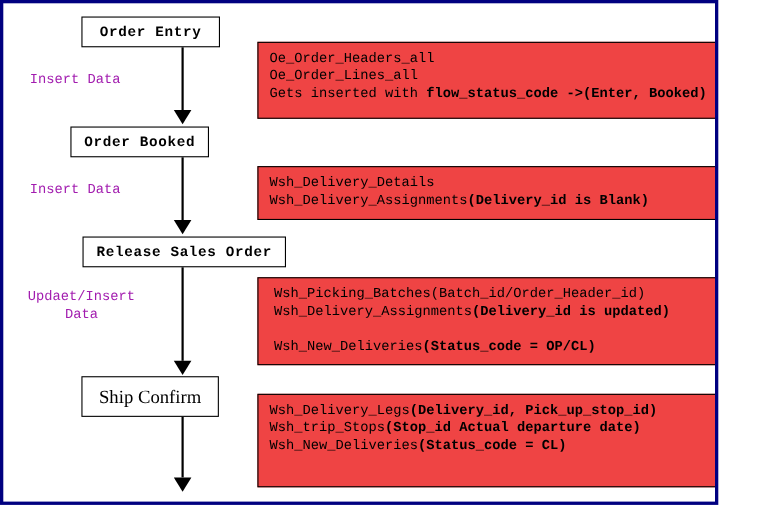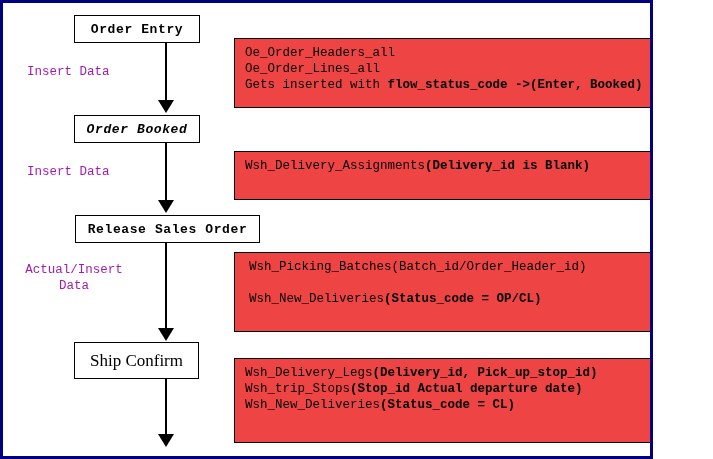--- a/index.html
+++ b/index.html
@@ -80,21 +80,21 @@
 </style>
 </head>
 <body>
 
 <div id="canvas">
 
   <div class="node-box" style="left:71px; top:12px; width:126px; height:28px;">
     <span>Order Entry</span>
   </div>
 
-  <div class="node-box" style="left:71px; top:112px; width:126px; height:28px;font-style:italic;">
+  <div class="node-box" style="left:61px; top:112px; width:126px; height:28px;">
     <span>Order Booked</span>
   </div>
 
   <div class="node-box" style="left:72px; top:212px; width:185px; height:28px;">
     <span>Release Sales Order</span>
   </div>
 
   <div class="node-box serif-node" style="left:71px; top:339px; width:125px; height:37px;">
     <span>Ship Confirm</span>
   </div>
@@ -108,35 +108,37 @@
   <div class="connector" style="left:162px; top:240px; height:85px;"></div>
   <div class="arrowhead" style="left:155px; top:325px;"></div>
 
   <div class="connector" style="left:162px; top:376px; height:55px;"></div>
   <div class="arrowhead" style="left:155px; top:431px;"></div>
 
   <div class="side-label" style="left:24px; top:61px; width:120px; text-align:left;">Insert Data</div>
 
   <div class="side-label" style="left:24px; top:161px; width:120px; text-align:left;">Insert Data</div>
 
-  <div class="side-label" style="left:6px; top:259px; width:130px;">Actual/Insert
+  <div class="side-label" style="left:6px; top:259px; width:130px;">Updaet/Insert
 Data</div>
 
   <div class="info-box" id="ib0" style="left:231px; top:35px; width:466px; height:70px;">
       <span class="info-line"><span>Oe_Order_Headers_all</span></span>
       <span class="info-line"><span>Oe_Order_Lines_all</span></span>
       <span class="info-line"><span>Gets inserted with </span><b>flow_status_code -&gt;(Enter, Booked)</b></span>
     </div>
 
   <div class="info-box" id="ib1" style="left:231px; top:148px; width:466px; height:49px;">
+      <span class="info-line"><span>Wsh_Delivery_Details</span></span>
       <span class="info-line"><span>Wsh_Delivery_Assignments</span><b>(Delivery_id is Blank)</b></span>
     </div>
 
   <div class="info-box" id="ib2" style="left:231px; top:249px; width:466px; height:80px;padding-left:14px;">
       <span class="info-line"><span>Wsh_Picking_Batches(Batch_id/Order_Header_id)</span></span>
+      <span class="info-line"><span>Wsh_Delivery_Assignments</span><b>(Delivery_id is updated)</b></span>
       <span class="info-line">&nbsp;</span>
       <span class="info-line"><span>Wsh_New_Deliveries</span><b>(Status_code = OP/CL)</b></span>
     </div>
 
   <div class="info-box" id="ib3" style="left:231px; top:355px; width:466px; height:85px;">
       <span class="info-line"><span>Wsh_Delivery_Legs</span><b>(Delivery_id, Pick_up_stop_id)</b></span>
       <span class="info-line"><span>Wsh_trip_Stops</span><b>(Stop_id Actual departure date)</b></span>
       <span class="info-line"><span>Wsh_New_Deliveries</span><b>(Status_code = CL)</b></span>
     </div>
 

